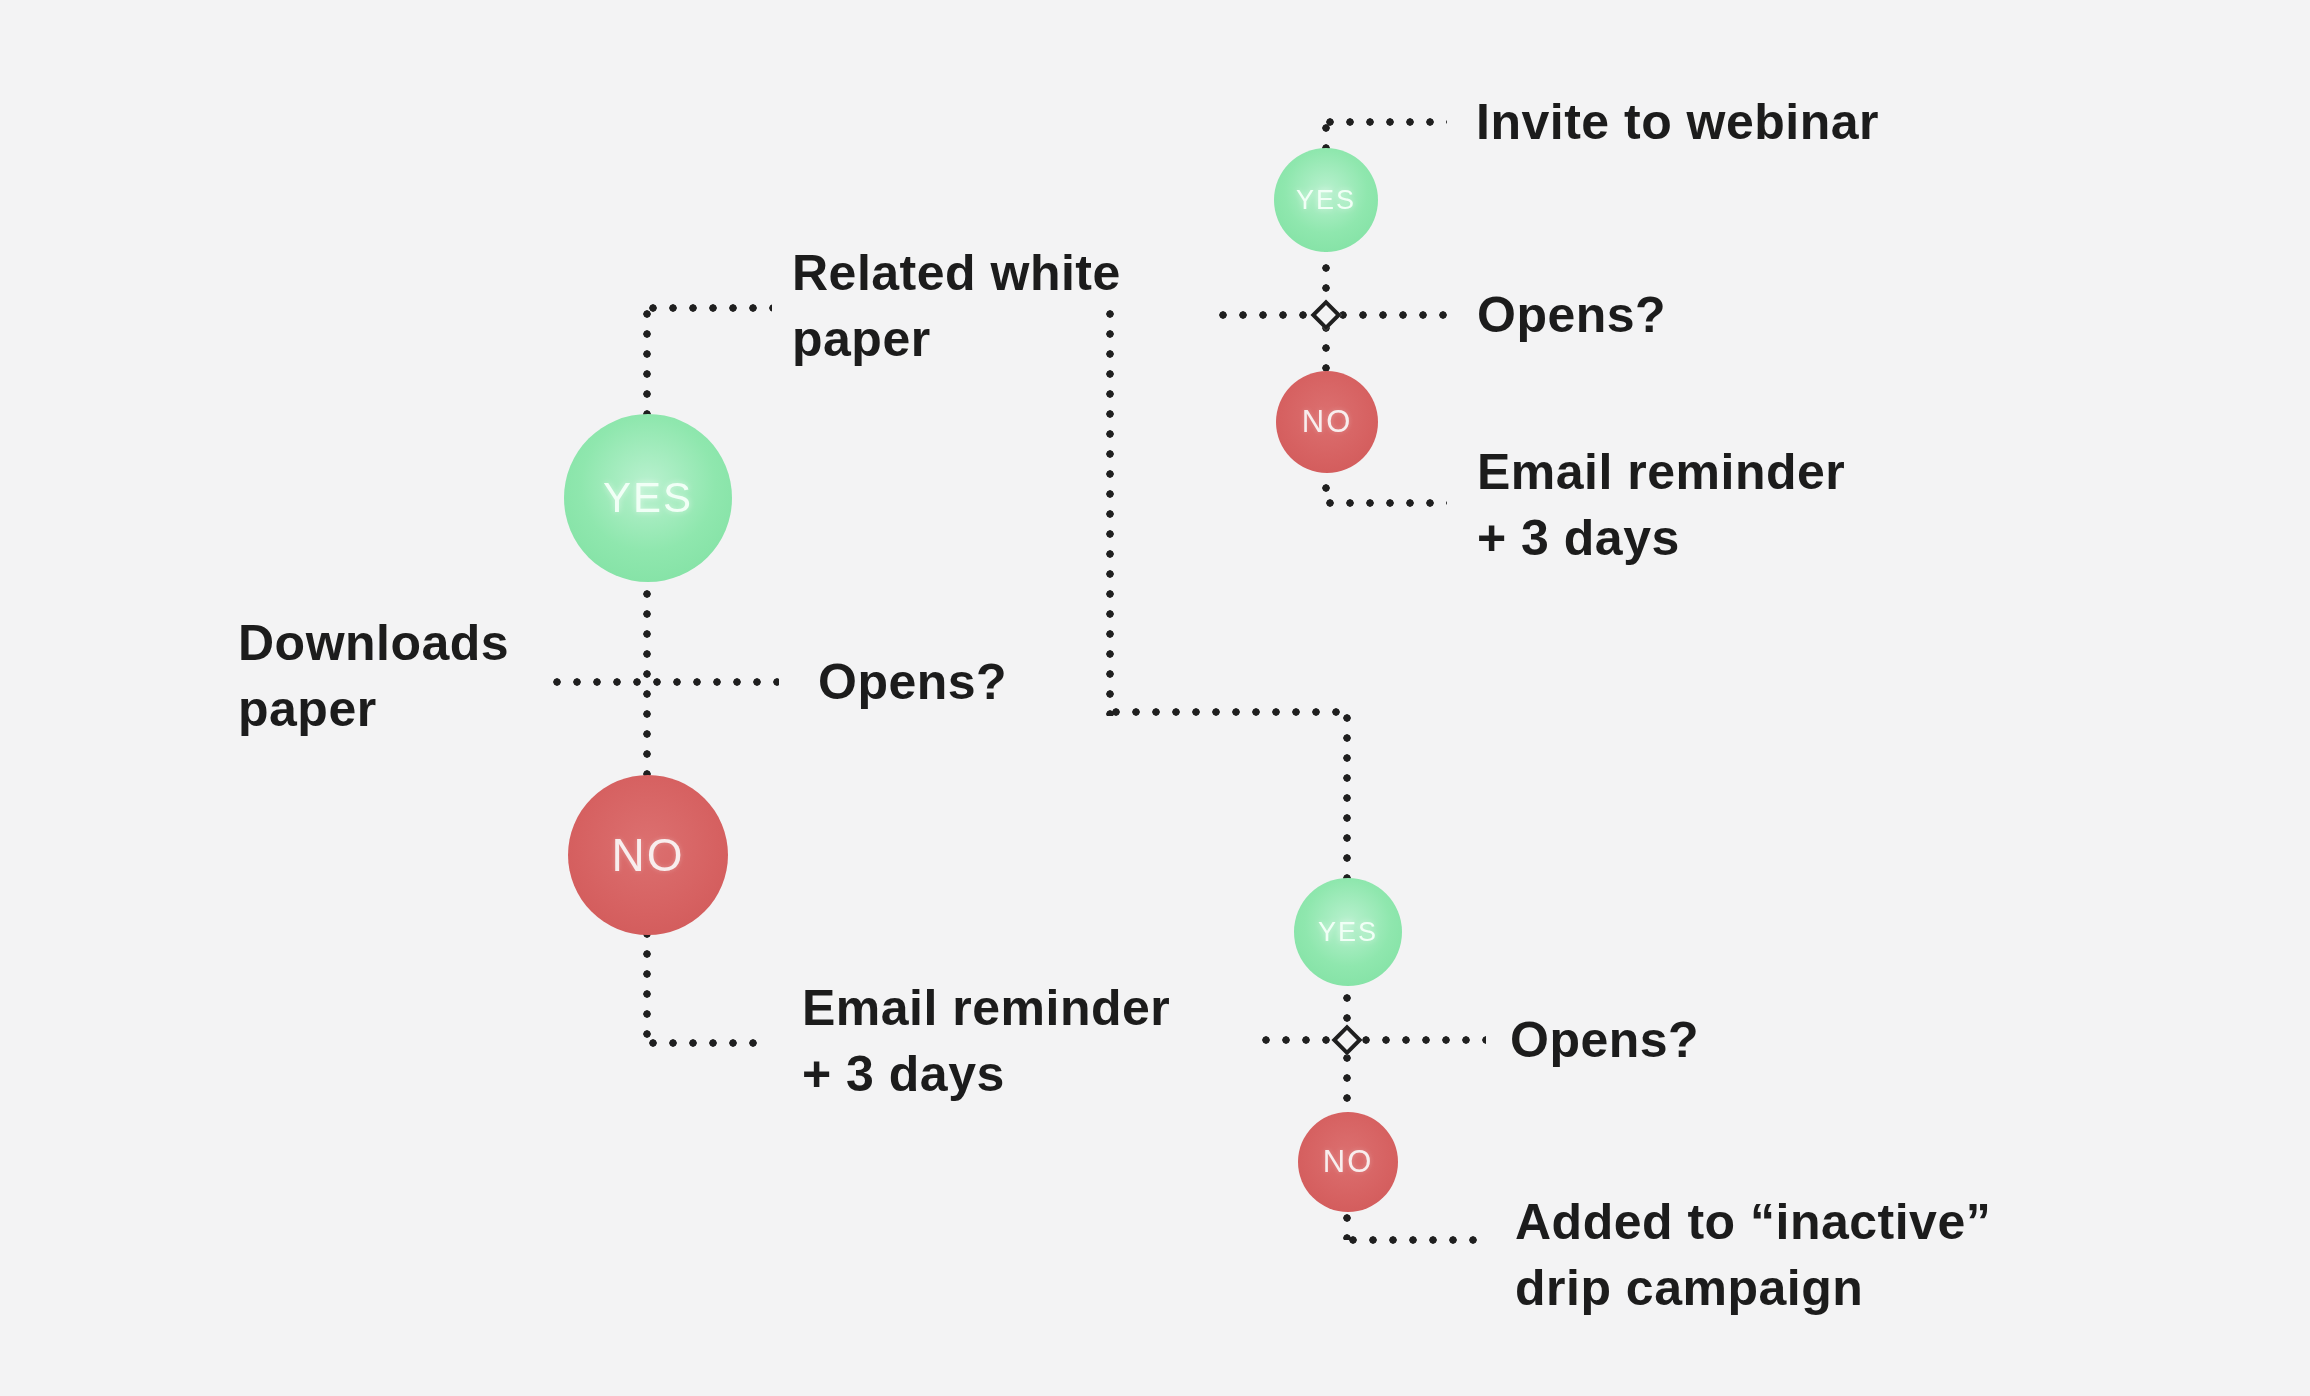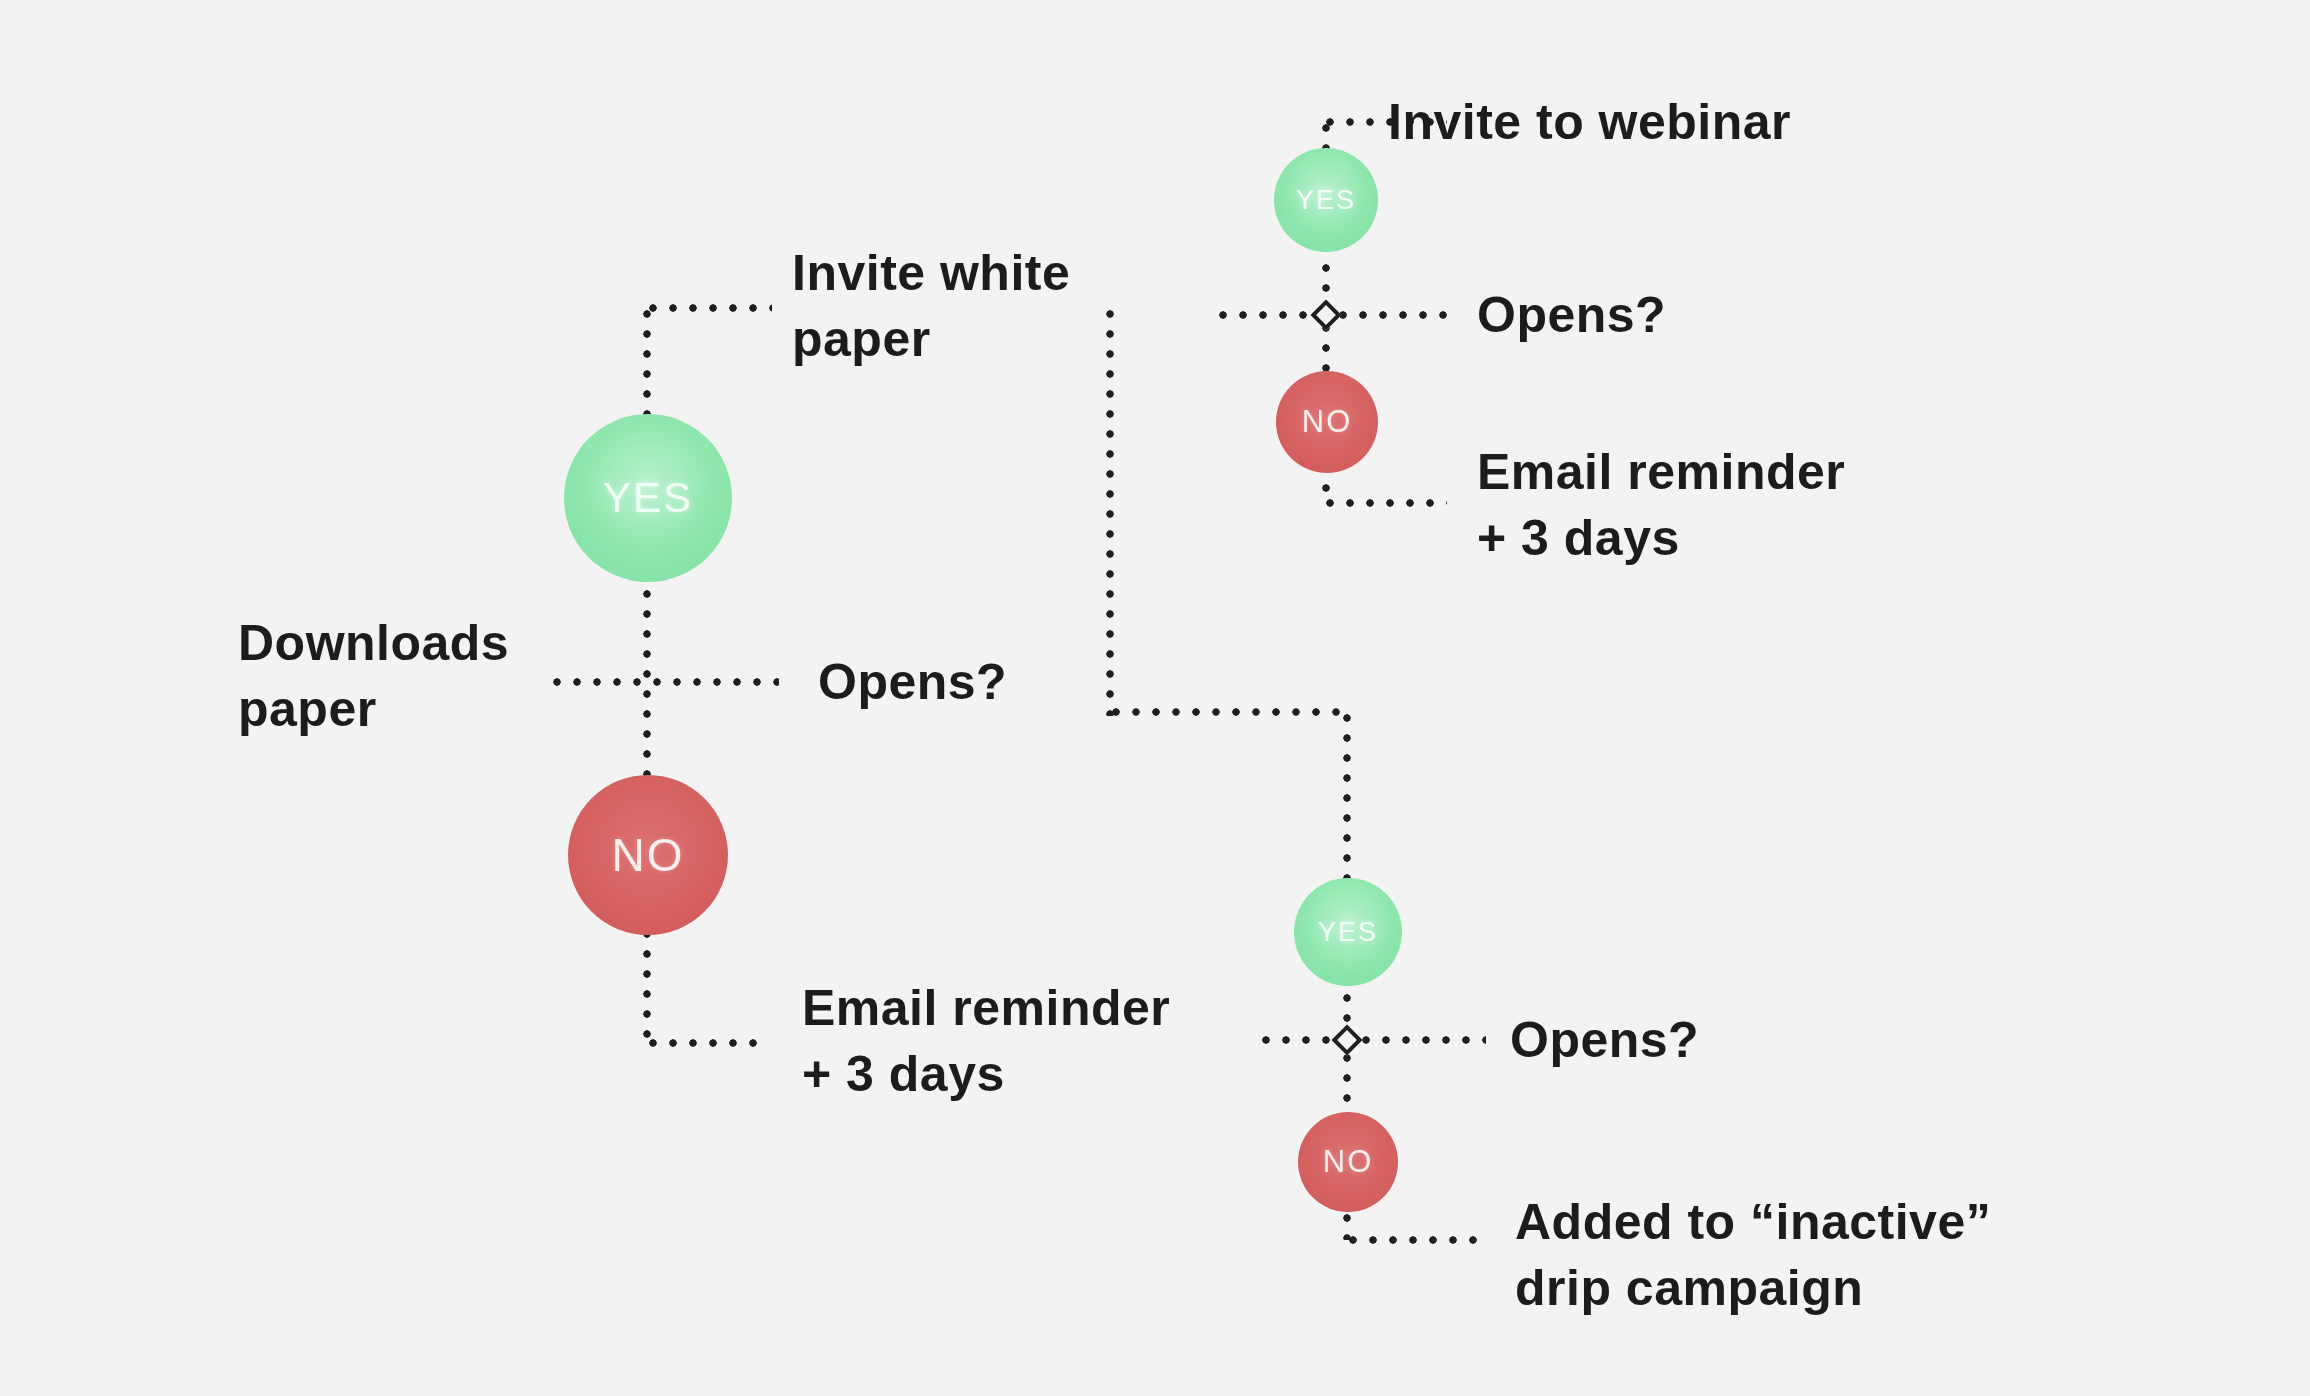--- a/index.html
+++ b/index.html
@@ -90,26 +90,26 @@
   <div class="node no" style="left:568px;top:775px;width:160px;height:160px;font-size:46px;">NO</div>
 
   <div class="node yes" style="left:1274px;top:148px;width:104px;height:104px;font-size:27px;">YES</div>
   <div class="node no" style="left:1276px;top:371px;width:102px;height:102px;font-size:31px;">NO</div>
 
   <div class="node yes" style="left:1294px;top:878px;width:108px;height:108px;font-size:27px;">YES</div>
   <div class="node no" style="left:1298px;top:1112px;width:100px;height:100px;font-size:31px;">NO</div>
 
   <div class="lbl" style="left:238px;top:610px;">Downloads
 paper</div>
-  <div class="lbl" style="left:792px;top:240px;">Invite white
+  <div class="lbl" style="left:792px;top:240px;">Related white
 paper</div>
   <div class="lbl" style="left:818px;top:649px;">Opens?</div>
   <div class="lbl" style="left:802px;top:975px;">Email reminder
 + 3 days</div>
-  <div class="lbl" style="left:1388px;top:89px;">Invite to webinar</div>
+  <div class="lbl" style="left:1476px;top:89px;">Invite to webinar</div>
   <div class="lbl" style="left:1477px;top:282px;">Opens?</div>
   <div class="lbl" style="left:1477px;top:439px;">Email reminder
 + 3 days</div>
   <div class="lbl" style="left:1510px;top:1007px;">Opens?</div>
   <div class="lbl" style="left:1515px;top:1189px;">Added to “inactive”
 drip campaign</div>
 
 </div>
 
 </body></html>

